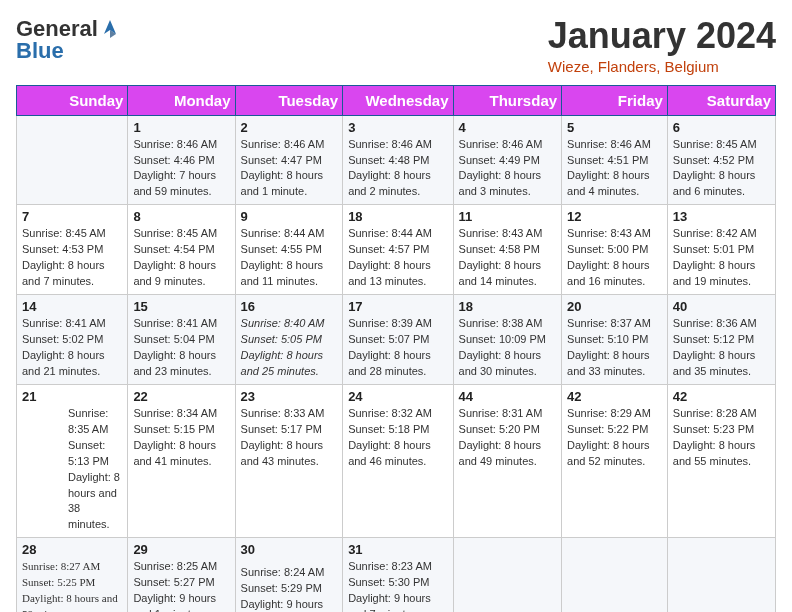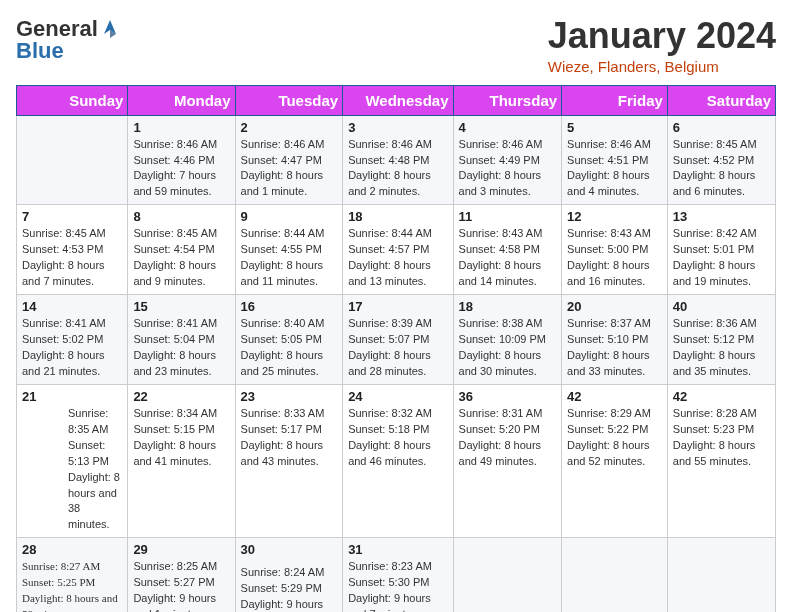--- a/index.html
+++ b/index.html
@@ -202,21 +202,21 @@
 Daylight: 8 hours and 21 minutes.</div>
         </td>
         <td>
           <div class="day-num">15</div>
           <div class="day-info" style="white-space: pre-line;">Sunrise: 8:41 AM
 Sunset: 5:04 PM
 Daylight: 8 hours and 23 minutes.</div>
         </td>
         <td>
           <div class="day-num">16</div>
-          <div class="day-info" style="white-space: pre-line;">Sunrise: 8:40 AM
+          <div class="day-info" style="white-space: pre-line; font-style: italic;">Sunrise: 8:40 AM
 Sunset: 5:05 PM
 Daylight: 8 hours and 25 minutes.</div>
         </td>
         <td>
           <div class="day-num">17</div>
           <div class="day-info" style="white-space: pre-line;">Sunrise: 8:39 AM
 Sunset: 5:07 PM
 Daylight: 8 hours and 28 minutes.</div>
         </td>
         <td>
@@ -257,21 +257,21 @@
 Sunset: 5:17 PM
 Daylight: 8 hours and 43 minutes.</div>
         </td>
         <td>
           <div class="day-num">24</div>
           <div class="day-info" style="white-space: pre-line;">Sunrise: 8:32 AM
 Sunset: 5:18 PM
 Daylight: 8 hours and 46 minutes.</div>
         </td>
         <td>
-          <div class="day-num">36</div>
+          <div class="day-num">44</div>
           <div class="day-info" style="white-space: pre-line;">Sunrise: 8:31 AM
 Sunset: 5:20 PM
 Daylight: 8 hours and 49 minutes.</div>
         </td>
         <td>
           <div class="day-num">42</div>
           <div class="day-info" style="white-space: pre-line;">Sunrise: 8:29 AM
 Sunset: 5:22 PM
 Daylight: 8 hours and 52 minutes.</div>
         </td>

